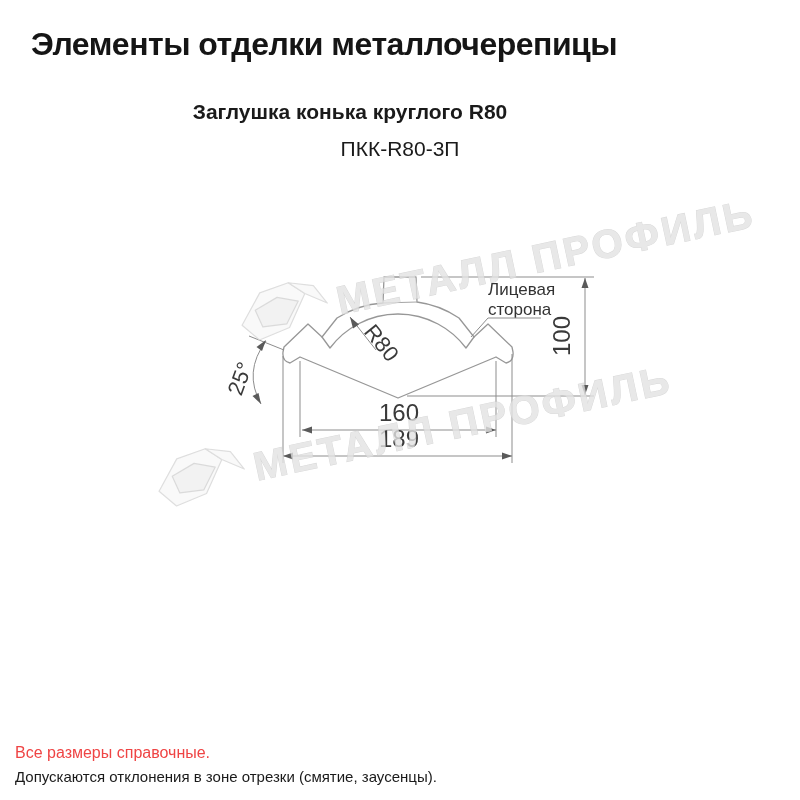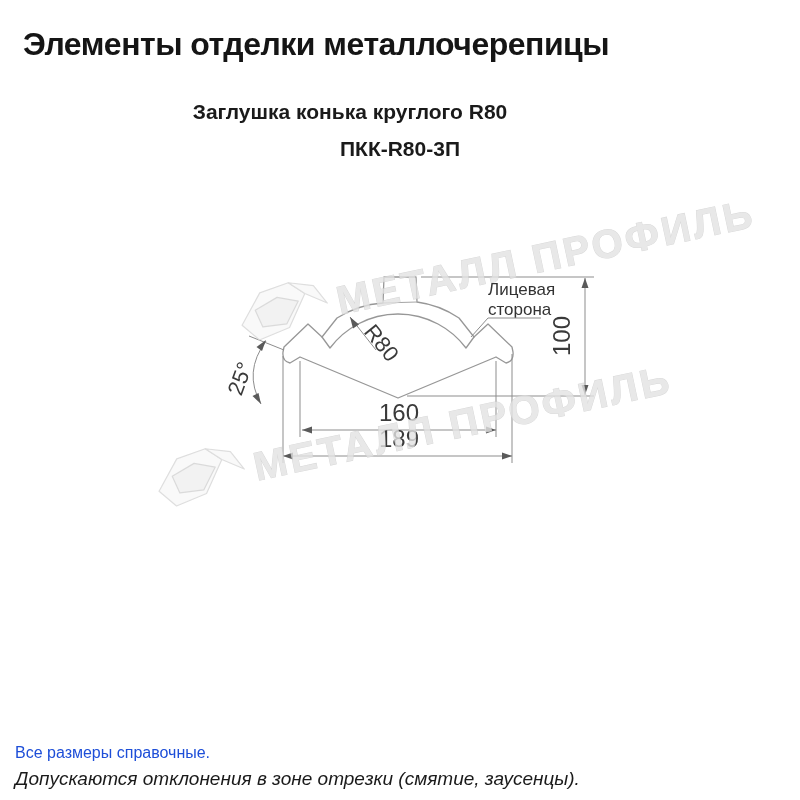--- a/index.html
+++ b/index.html
@@ -1,33 +1,33 @@
 <!DOCTYPE html>
 <html><head>
 <meta charset="utf-8">
 <style>
   html,body{margin:0;padding:0;}
   body{
     width:800px;height:800px;position:relative;background:#ffffff;
     font-family:"Liberation Sans", sans-serif;overflow:hidden;
   }
   .page-title{
-    position:absolute;top:26px;left:0;width:632px;text-align:center;
+    position:absolute;top:26px;left:8px;width:632px;text-align:center;
     font-size:32px;font-weight:bold;color:#151515;letter-spacing:-.5px;
   }
   .product-name{
     position:absolute;top:100px;left:0;width:700px;text-align:center;
     font-size:21px;font-weight:bold;color:#1a1a1a;
   }
   .product-code{
     position:absolute;top:137px;left:0;width:800px;text-align:center;
-    font-size:21px;font-weight:bold;color:#1a1a1a;
+    font-size:21px;font-weight:normal;color:#1a1a1a;
   }
-  .footnote1{position:absolute;left:15px;top:744px;font-size:16px;color:#1d4ed8;}
-  .footnote2{position:absolute;left:15px;top:768px;font-size:19px;color:#1a1a1a;font-style:italic;}
+  .footnote1{position:absolute;left:15px;top:744px;font-size:16px;color:#ef4444;}
+  .footnote2{position:absolute;left:15px;top:768px;font-size:15px;color:#1a1a1a;}
   svg.drawing{position:absolute;left:0;top:0;}
   .part-line{stroke:#979797;stroke-width:1.3;fill:none;stroke-linejoin:round;stroke-linecap:round;}
   .thin-line{stroke:#a5a5a5;stroke-width:1;fill:none;}
   .dim-line{stroke:#8d8d8d;stroke-width:1;fill:none;}
   .dim-arrow{fill:#5a5a5a;stroke:none;}
   .dim-text{font-family:"Liberation Sans",sans-serif;font-size:24px;fill:#3a3a3a;}
   .angle-text{font-family:"Liberation Sans",sans-serif;font-size:22px;fill:#3a3a3a;}
   .label-text{font-family:"Liberation Sans",sans-serif;font-size:17px;fill:#333333;}
   .wm{opacity:.8;}
   .wm-text{

